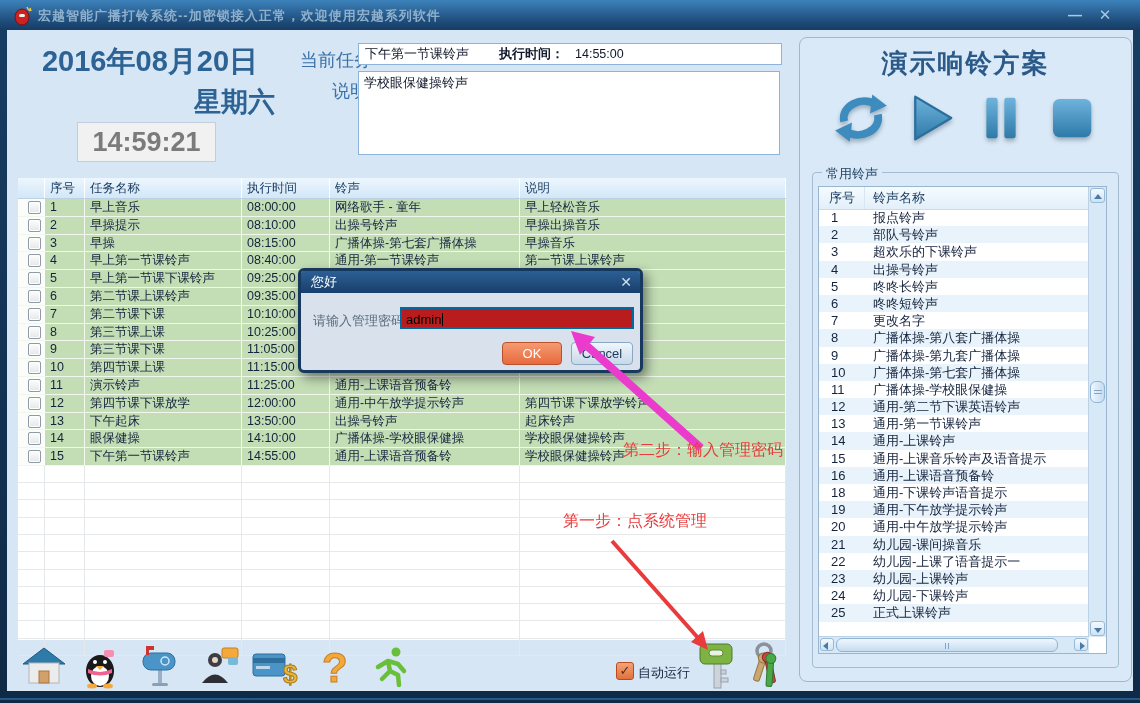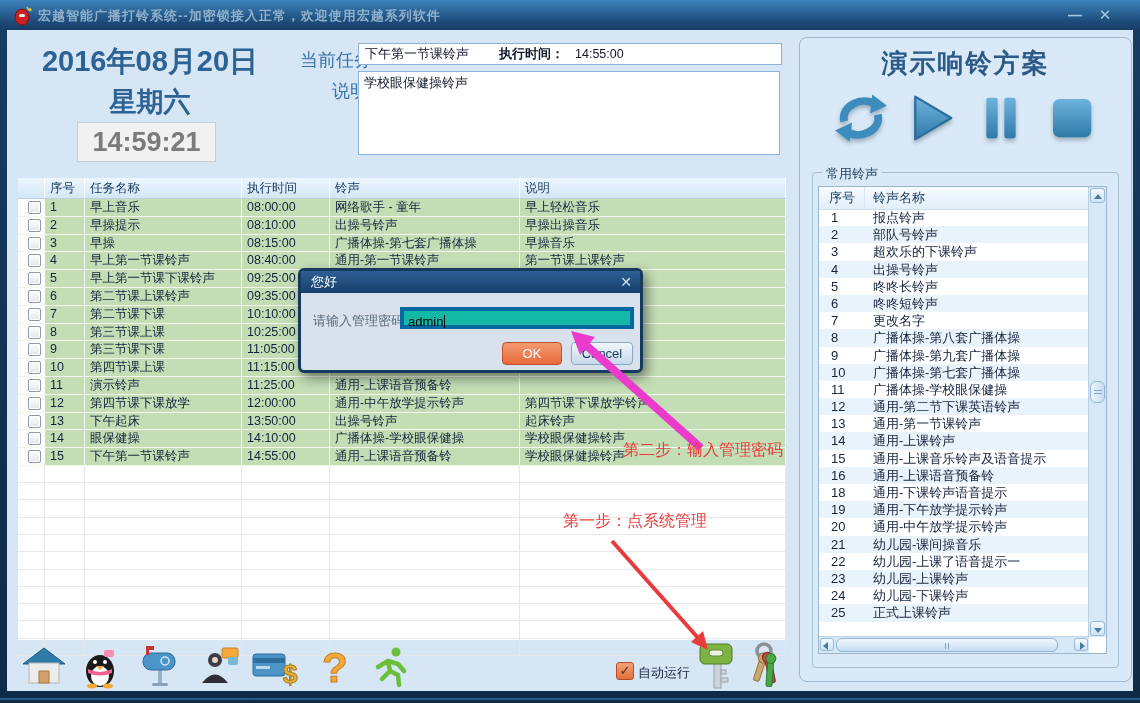--- a/index.html
+++ b/index.html
@@ -13,21 +13,21 @@
 
   
   #titlebar{left:0;top:0;width:100%;height:30px}
   #title-text{left:38px;top:7px;font-size:13px;font-weight:bold;color:#8fb0cc;letter-spacing:1px}
   .winbtn{top:5px;width:26px;height:20px;color:#a9c8e2;font-size:14px;font-weight:bold;
           text-align:center;line-height:20px;cursor:default}
   #btn-min{left:1062px}#btn-close{left:1092px;font-size:15px}
 
   
   #date-line{left:25px;top:42px;width:250px;text-align:center;font-size:29px;font-weight:bold;color:#2d6394}
-  #weekday{left:25px;top:84px;width:250px;text-align:center;font-size:27px;font-weight:bold;color:#2d6394}
+  #weekday{left:25px;top:84px;width:250px;text-align:right;font-size:27px;font-weight:bold;color:#2d6394}
   #clock{left:77px;top:122px;width:137px;height:38px;background:#f1f1f1;border:1px solid #c2cedb;
          text-align:center;line-height:38px;font-size:27px;font-weight:bold;color:#7b7b7b}
 
   
   .flabel{font-size:18px;color:#3a72a8}
   #lbl-task{left:300px;top:48px}
   #task-box{left:358px;top:43px;width:422px;height:20px;background:#fff;border:1px solid #8cb4da;
             font-size:13px;color:#10182a;line-height:20px;white-space:nowrap}
   #task-name{position:absolute;left:6px}
   #exec-label{position:absolute;left:140px;font-weight:bold}
@@ -88,21 +88,21 @@
 
   
   #dialog{left:298px;top:268px;width:345px;height:105px;z-index:40;
           background:#d9e2ec;border:3px solid #17395e;border-radius:6px;box-sizing:border-box;
           box-shadow:4px 5px 12px rgba(0,0,0,.45)}
   #dlg-title{position:absolute;left:0;top:0;right:0;height:22px;
           background:linear-gradient(180deg,#2d5f95,#173f6a);color:#fff;font-size:13px;font-weight:normal;
           line-height:22px;padding-left:10px;box-sizing:border-box;border-radius:2px 2px 0 0}
   #dlg-close{position:absolute;right:8px;top:0;color:#cfe2f2;font-size:14px;font-weight:bold;line-height:22px;cursor:pointer}
   #dlg-prompt{position:absolute;left:12px;top:41px;font-size:13px;color:#5a6b7d}
-  #dlg-input{position:absolute;left:99px;top:36px;width:234px;height:22px;background:#14b8a6;border:4px solid #0369a1;
+  #dlg-input{position:absolute;left:99px;top:36px;width:234px;height:22px;background:#b91c1c;border:2px solid #0369a1;
           font-size:13px;color:#000;line-height:22px;padding-left:4px;box-sizing:border-box}
   .caret{display:inline-block;width:1px;height:13px;background:#000;vertical-align:-2px;margin-left:1px}
   .dlg-btn{position:absolute;top:71px;height:23px;border-radius:4px;font-size:13px;text-align:center;line-height:22px;cursor:pointer;box-sizing:border-box}
   #btn-ok{left:201px;width:60px;background:linear-gradient(180deg,#f59a70,#e86a3e);border:1px solid #b8512c;color:#fff;font-weight:normal}
   #btn-cancel{left:270px;width:62px;background:linear-gradient(180deg,#f0f6fb,#c8d8e8);border:1px solid #88a8c6;color:#17395c}
 
   
   .tool{top:645px;width:44px;height:44px;cursor:pointer}
   #auto-run{left:616px;top:662px;width:16px;height:16px;border-radius:3px;border:1px solid #b84c20;
             background:linear-gradient(180deg,#f3a378,#e2713c);color:#5a2810;font-size:13px;font-weight:bold;

